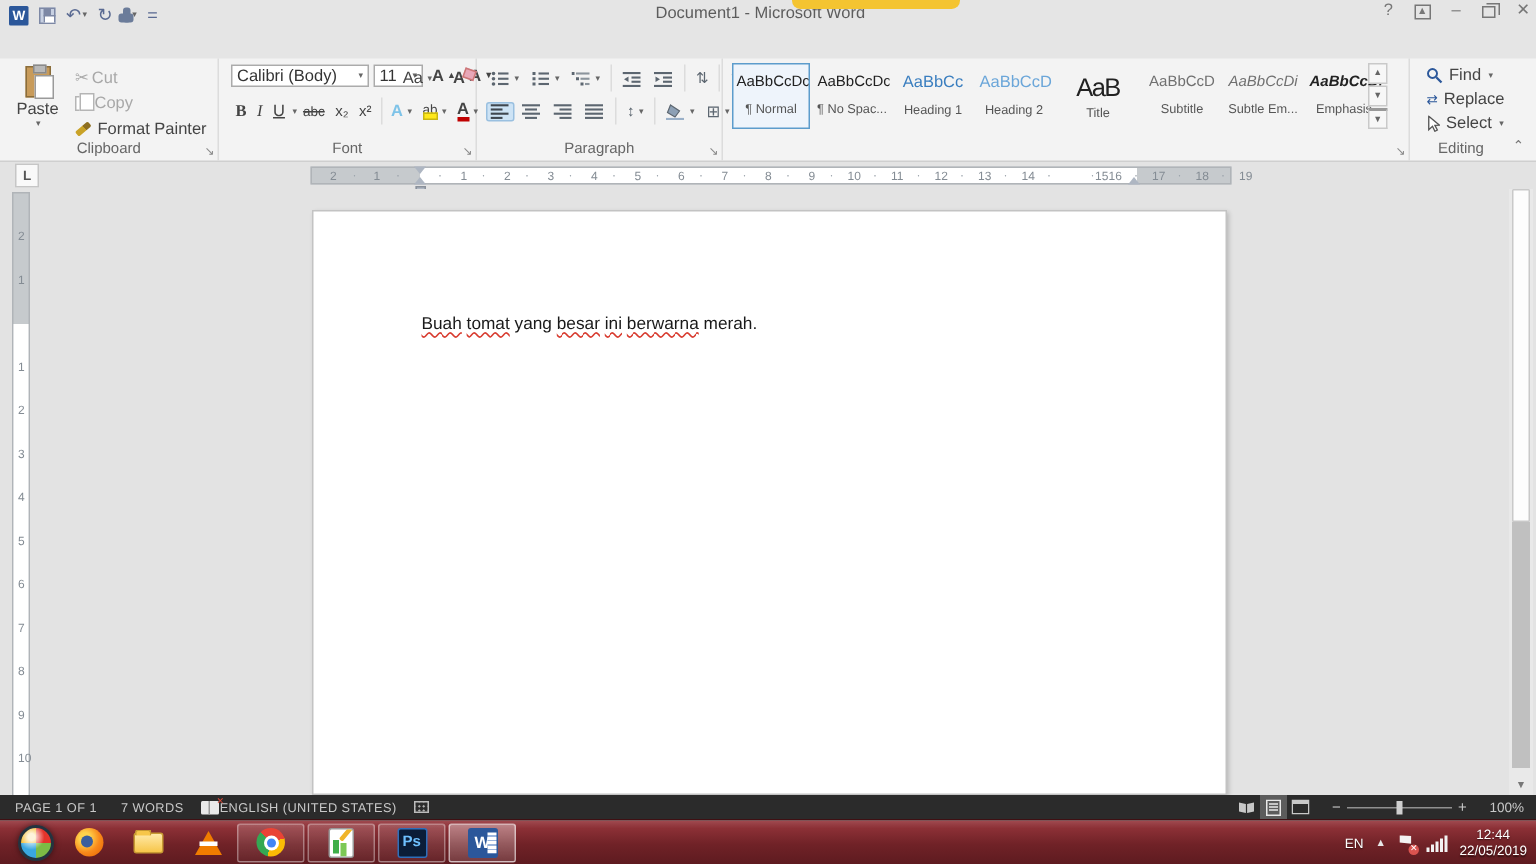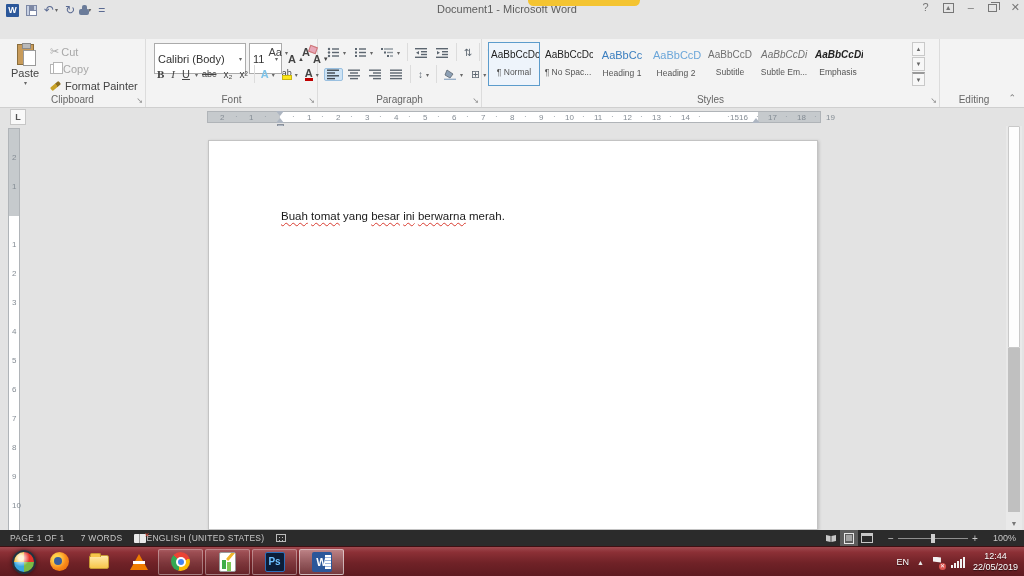--- a/index.html
+++ b/index.html
@@ -50,21 +50,21 @@
   .paste{position:absolute;left:6px;top:3px;width:38px;height:60px;text-align:center;border:1px solid transparent}
   .pasteicon{width:17px;height:21px;margin:1px auto 2px;background:#c89b5a;border:1px solid #8a6d3b;position:relative}
   .pasteicon:before{content:"";position:absolute;top:-2px;left:4px;width:7px;height:4px;background:#b9b9b9;border:1px solid #8a8a8a}
   .pasteicon:after{content:"";position:absolute;right:-3px;bottom:-2px;width:11px;height:14px;background:#fff;border:1px solid #9a9a9a}
   .clipcol{position:absolute;left:47px;top:5px;display:flex;flex-direction:column;gap:3px}
   .ic-copy{position:relative;width:8px;height:10px;border:1px solid #b5b5b5;background:#fff;margin-right:3px}
   .ic-copy:before{content:"";position:absolute;left:2px;top:-3px;width:8px;height:10px;border:1px solid #b5b5b5;background:#fff}
   .brush{width:11px;height:4px;background:linear-gradient(90deg,#c9a227 60%,#8d6e1f 60%);transform:rotate(-40deg);border-radius:1px;margin-right:2px}
 
   
-  .combo{display:inline-flex;align-items:center;justify-content:space-between;background:#fff;border:1px solid #ababab;height:31px;font-size:11px;padding:0 3px;color:#333}
+  .combo{display:inline-flex;align-items:center;justify-content:space-between;background:#fff;border:1px solid #ababab;height:15px;font-size:11px;padding:0 3px;color:#333}
   .fg-row1{position:absolute;left:8px;top:4px;display:flex;align-items:center;gap:3px}
   .fg-row2{position:absolute;left:8px;top:26px;display:flex;align-items:center;gap:1px}
   .gA{font-weight:bold;font-size:11px}
   .gA .up{font-size:6px;vertical-align:super}
   .underl{text-decoration:underline}
   .strik{text-decoration:line-through}
   .fx{color:#7ec3e8;font-weight:bold}
   .hl{position:relative;padding-bottom:2px}
   .hl:after{content:"";position:absolute;left:0;right:0;bottom:0;height:3px;background:#ffe81a;border:1px solid #c9b711}
   .fc{position:relative;padding-bottom:2px;font-weight:bold}
@@ -420,43 +420,67 @@
             <span class="sname">¶ No Spac...</span>
           </div>
         <div class="styleitem">
             <span class="ssample h1c" style="font-size:11px">AaBbCc</span>
             <span class="sname">Heading 1</span>
           </div>
         <div class="styleitem">
             <span class="ssample h2c" style="font-size:11px">AaBbCcD</span>
             <span class="sname">Heading 2</span>
           </div>
+        <div class="styleitem" style="width:56px">
+            <span class="ssample titlec">AaB</span>
+            <span class="sname" style="margin-top:1px">Title</span>
+          </div>
         <div class="styleitem">
             <span class="ssample grayc">AaBbCcD</span>
             <span class="sname">Subtitle</span>
           </div>
         <div class="styleitem">
             <span class="ssample grayc itc">AaBbCcDi</span>
             <span class="sname">Subtle Em...</span>
           </div>
         <div class="styleitem">
             <span class="ssample bitc">AaBbCcDi</span>
             <span class="sname">Emphasis</span>
           </div>
       </div>
       <div class="galscroll">
         <span>▲</span>
         <span>▼</span>
         <span style="border-top:2px solid #999">▼</span>
       </div>
-      <div class="grplabel">Styles</div>
       <div class="launcher">↘</div>
     </div>
 
     <div class="grp" style="left:940px;width:68px;border-right:none">
+      <div class="edit-rows">
+        <span class="rbtn">
+            <svg class="icsvg" width="11" height="11">
+              <circle cx="4" cy="4" r="3" fill="none" stroke="#2b579a" stroke-width="1.3"></circle>
+              <line x1="6.5" y1="6.5" x2="10" y2="10" stroke="#2b579a" stroke-width="1.5"></line>
+            </svg>
+            <span>Find</span>
+            <span class="drop">▾</span>
+          </span>
+        <span class="rbtn">
+            <span style="color:#2b579a;font-size:9px">⇄</span>
+            <span>Replace</span>
+          </span>
+        <span class="rbtn">
+            <svg class="icsvg" width="9" height="11">
+              <path d="M1.5 0.5 L1.5 9.5 L4 7.2 L5.6 10.5 L7.2 9.7 L5.6 6.6 L8.5 6.4 Z" fill="#fff" stroke="#555" stroke-width="0.9"></path>
+            </svg>
+            <span>Select</span>
+            <span class="drop">▾</span>
+          </span>
+      </div>
       <div class="grplabel">Editing</div>
     </div>
 
     <div class="collapse">⌃</div>
   </div>
 
   <div class="rulerrow">
     <div class="tabsel">L</div>
     <div class="hruler">
       <div class="white"></div>

